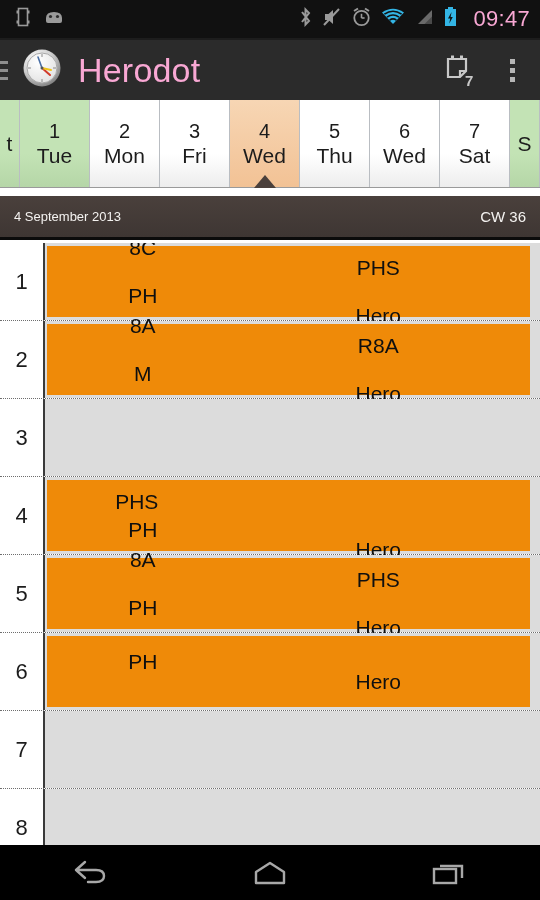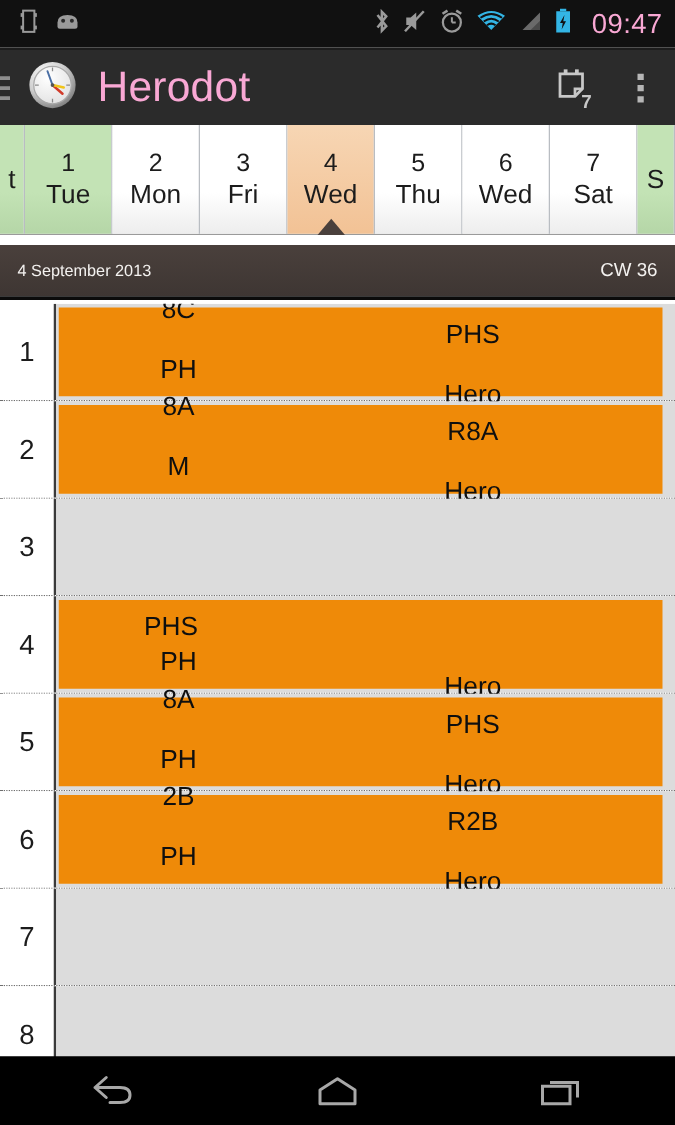--- a/index.html
+++ b/index.html
@@ -508,24 +508,20 @@
           </div>
         </div>
       </div>
       <div class="row">
         <div class="period-col">
           <span class="period-num">6</span>
         </div>
         <div class="slot-col">
           <div class="lesson">
             <div class="lesson-line">
-              <span class="lesson-cell col-a">2B</span>
-              <span class="lesson-cell col-b">R2B</span>
-            </div>
-            <div class="lesson-line">
               <span class="lesson-cell col-a">PH</span>
               <span class="lesson-cell col-b">Hero</span>
             </div>
           </div>
         </div>
       </div>
       <div class="row">
         <div class="period-col">
           <span class="period-num">7</span>
         </div>

